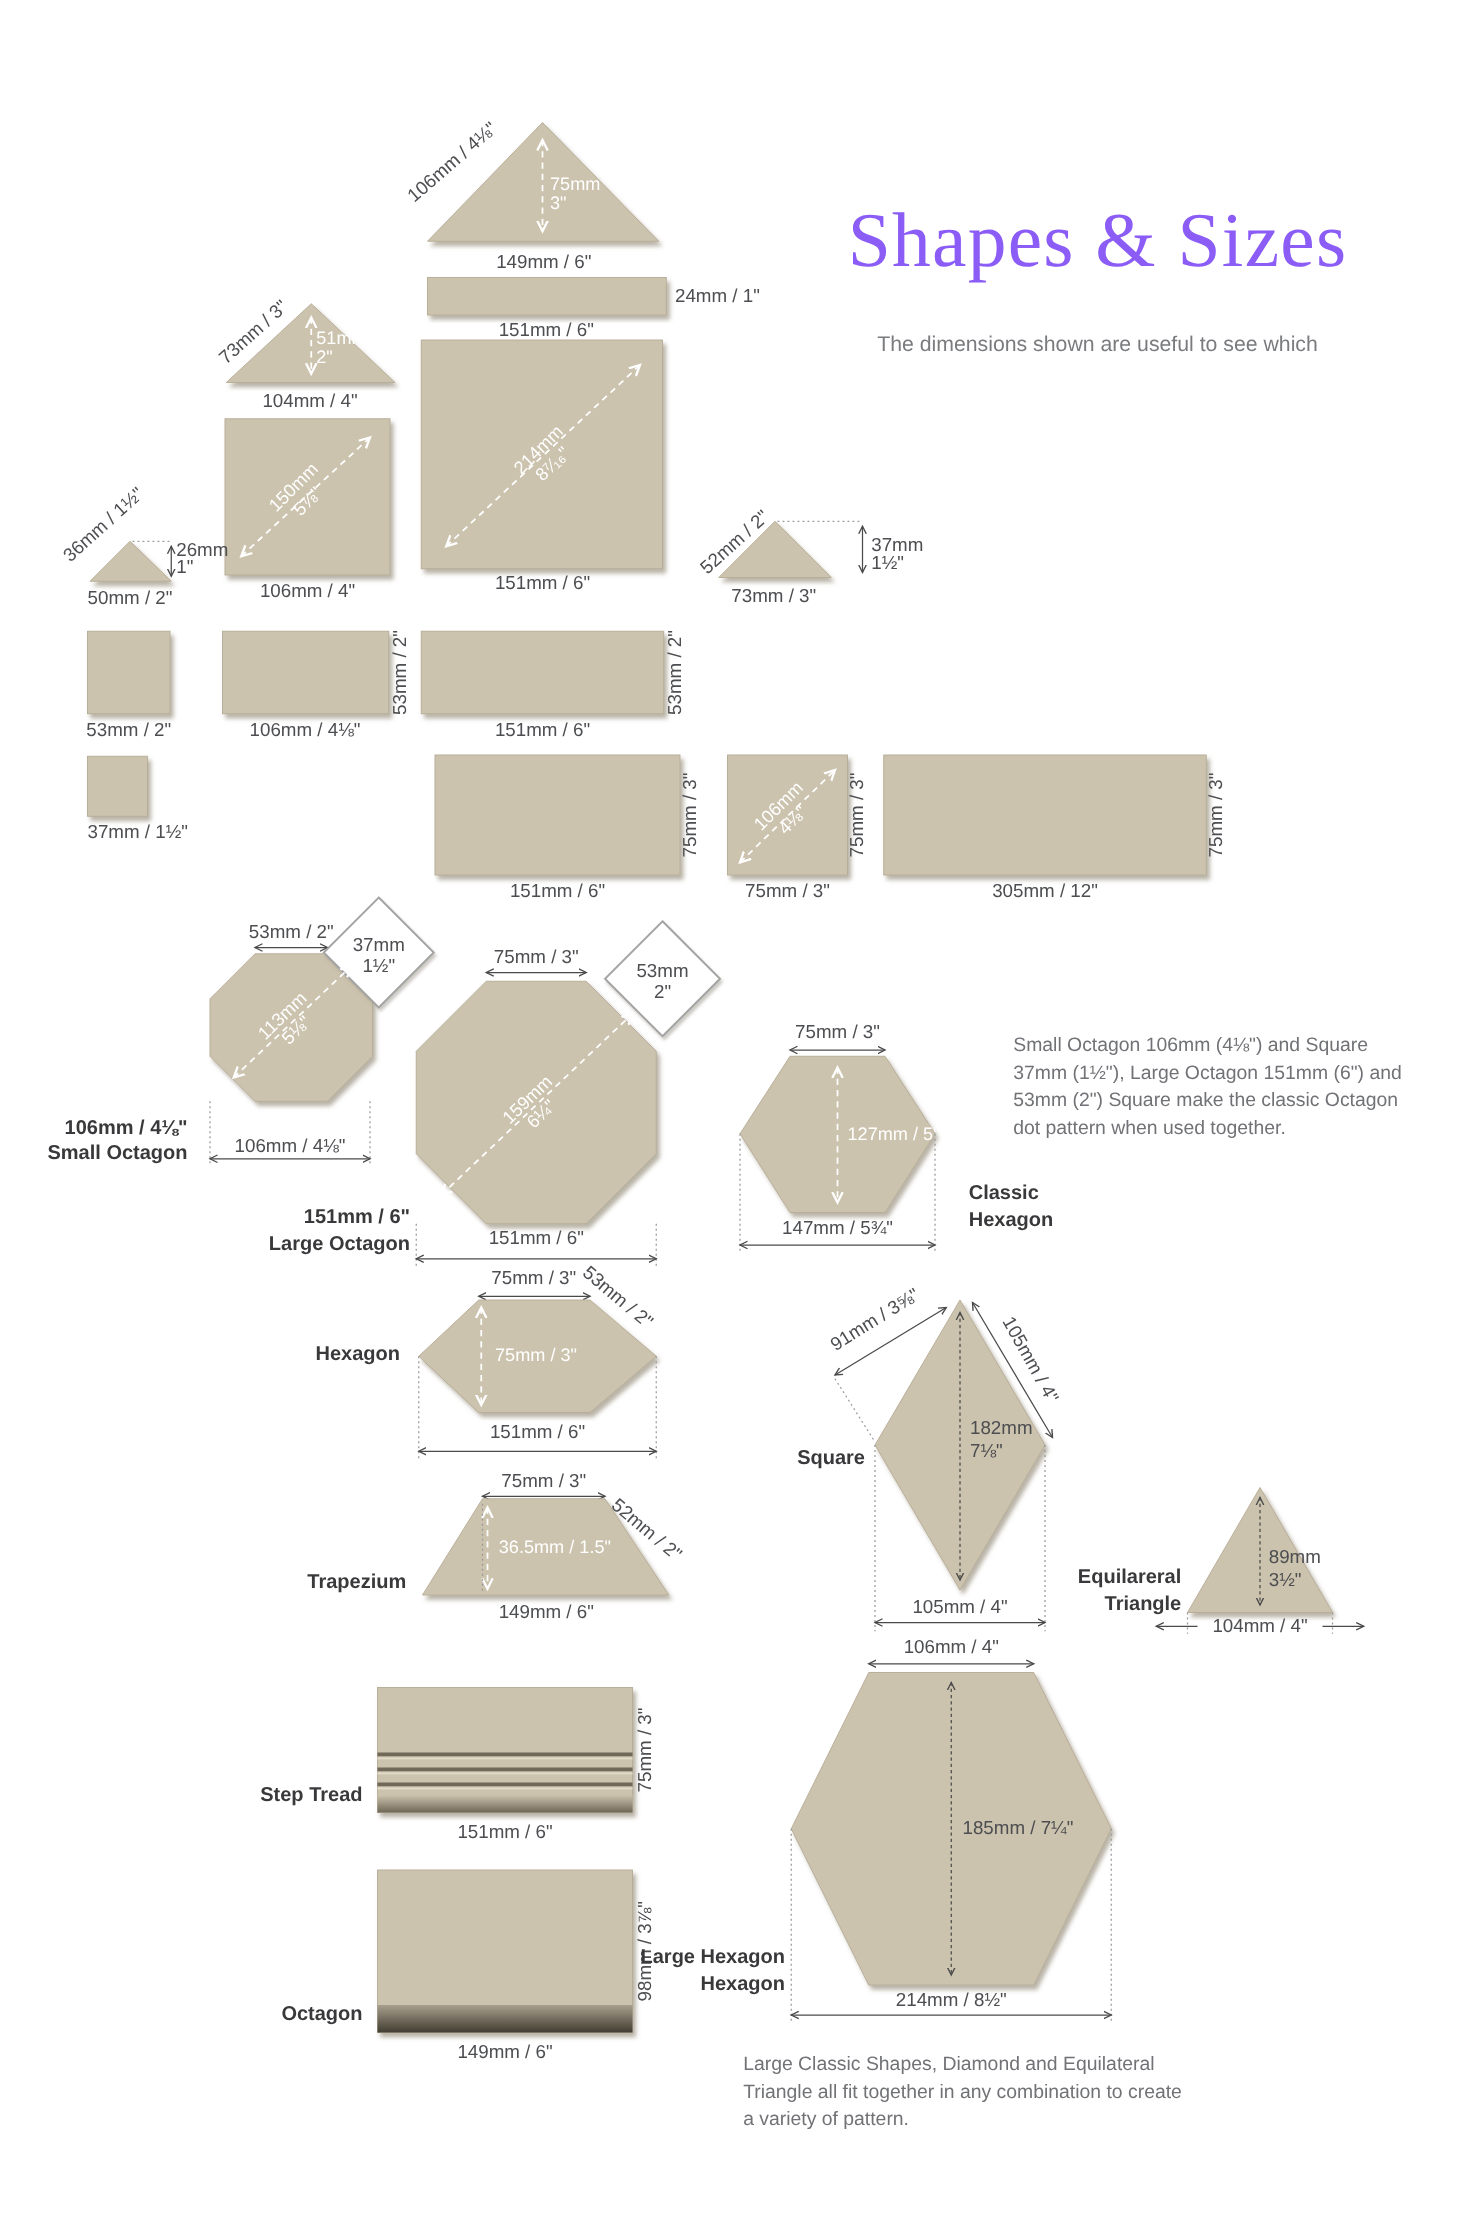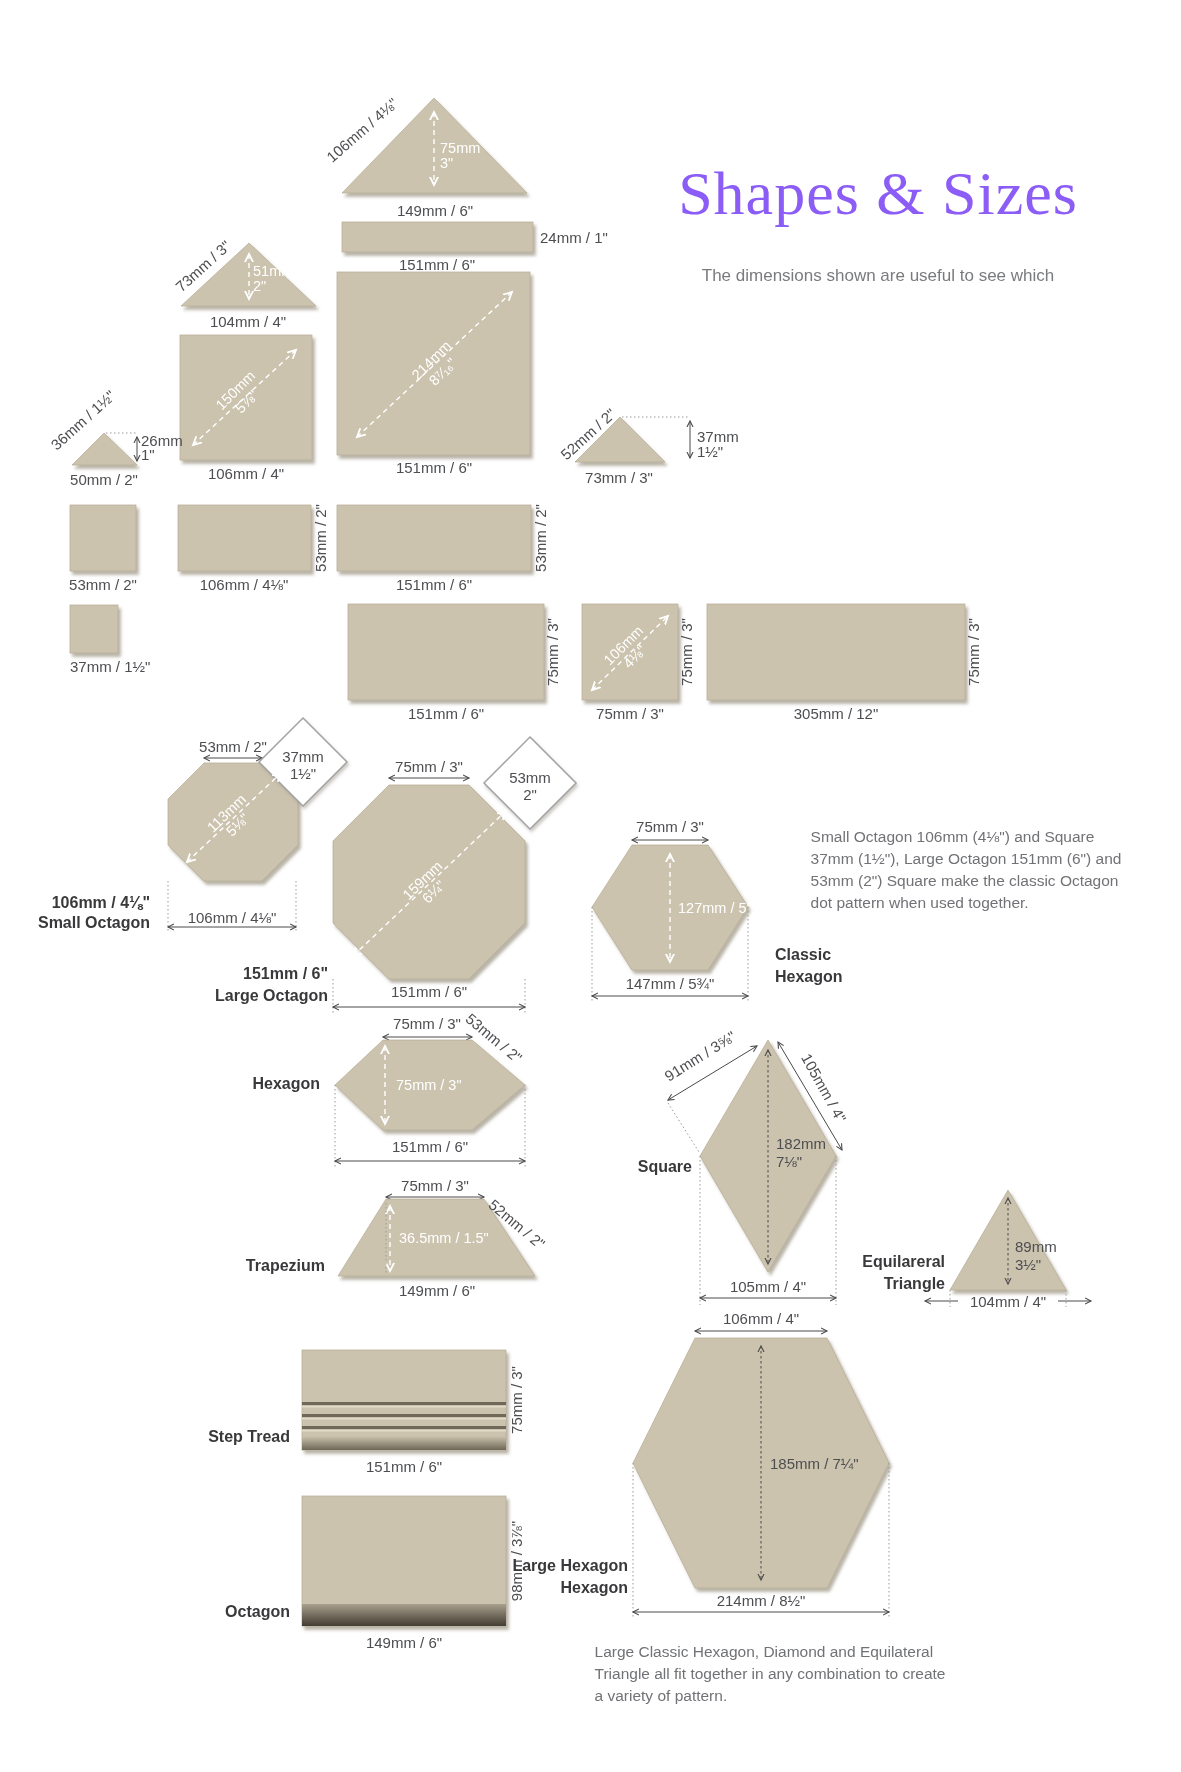--- a/index.html
+++ b/index.html
@@ -317,18 +317,18 @@
 <div class="L b rgt" style="right:891px;top:1612px">Octagon</div>
 <div class="L c" style="left:404px;top:1642px">149mm / 6"</div>
 
 <div class="L c" style="left:761px;top:1318px">106mm / 4"</div>
 <div class="L lft" style="left:770px;top:1463px">185mm / 7¼"</div>
 <div class="L c" style="left:761px;top:1600px">214mm / 8½"</div>
 <div class="L b rgt" style="right:553px;top:1566px">Large Hexagon</div>
 <div class="L b rgt" style="right:553px;top:1588px">Hexagon</div>
 
 <div class="para botnote">
-  <div>Large Classic Hexagon, Diamond and Equilateral</div>
+  <div>Large Classic Shapes, Diamond and Equilateral</div>
   <div>Triangle all fit together in any combination to create</div>
   <div>a variety of pattern.</div>
 </div>
 
 </div>
 
 </body></html>

